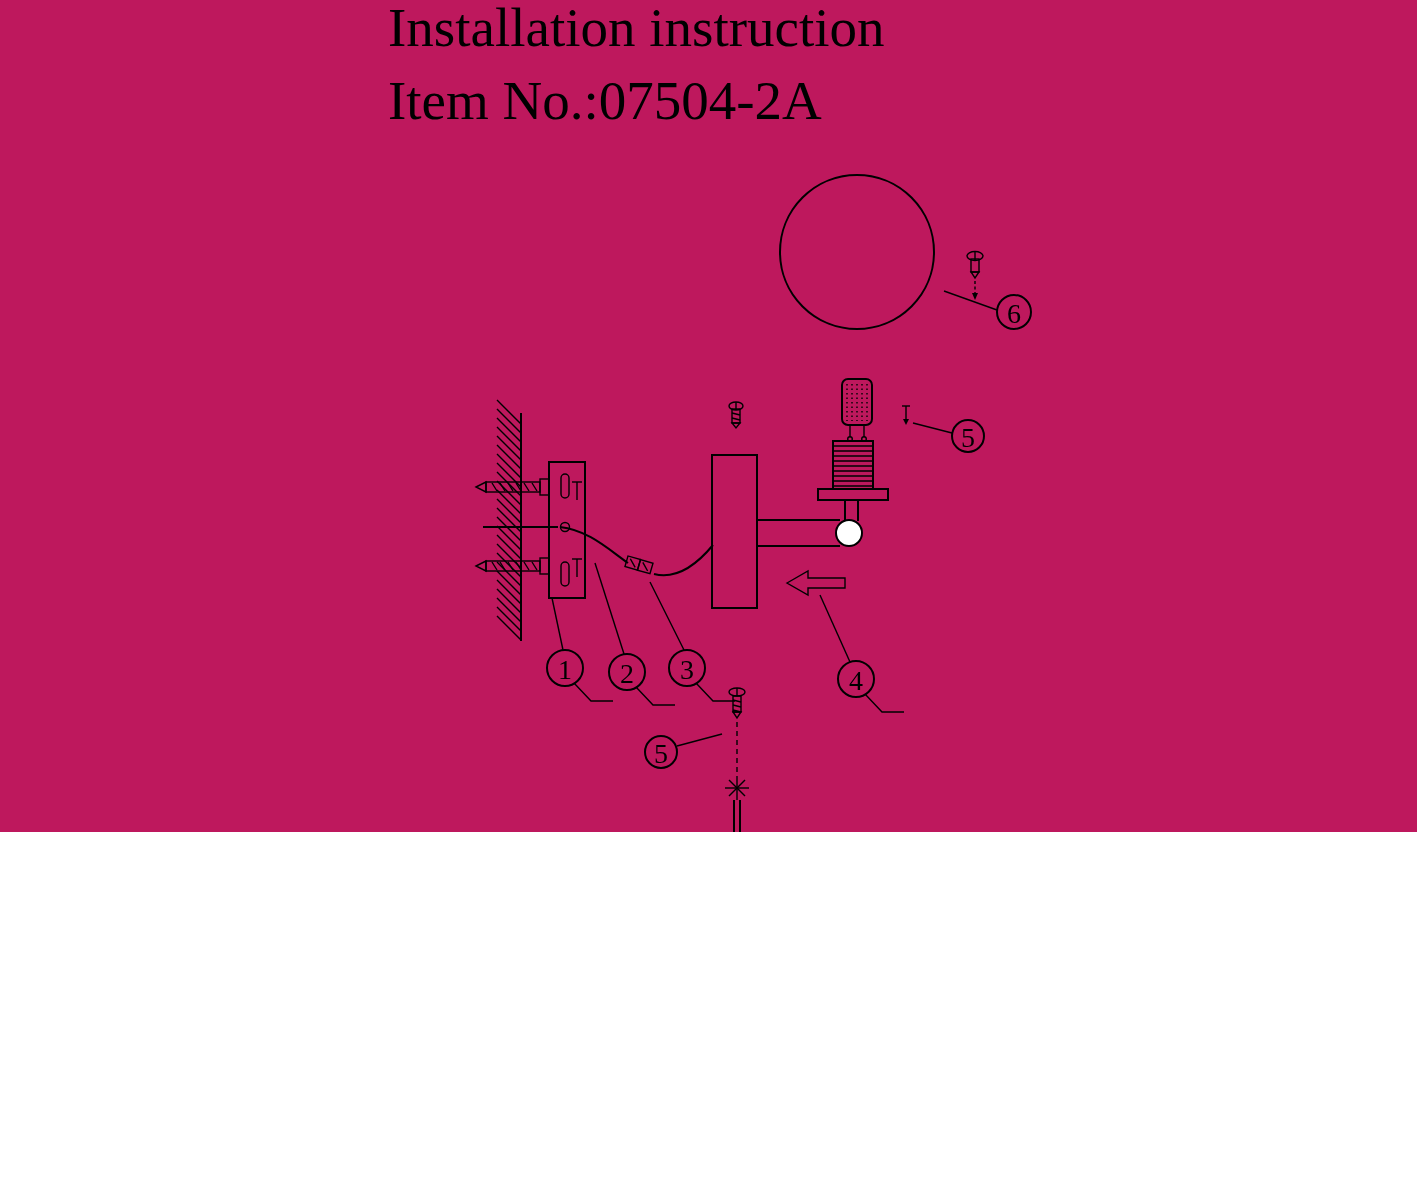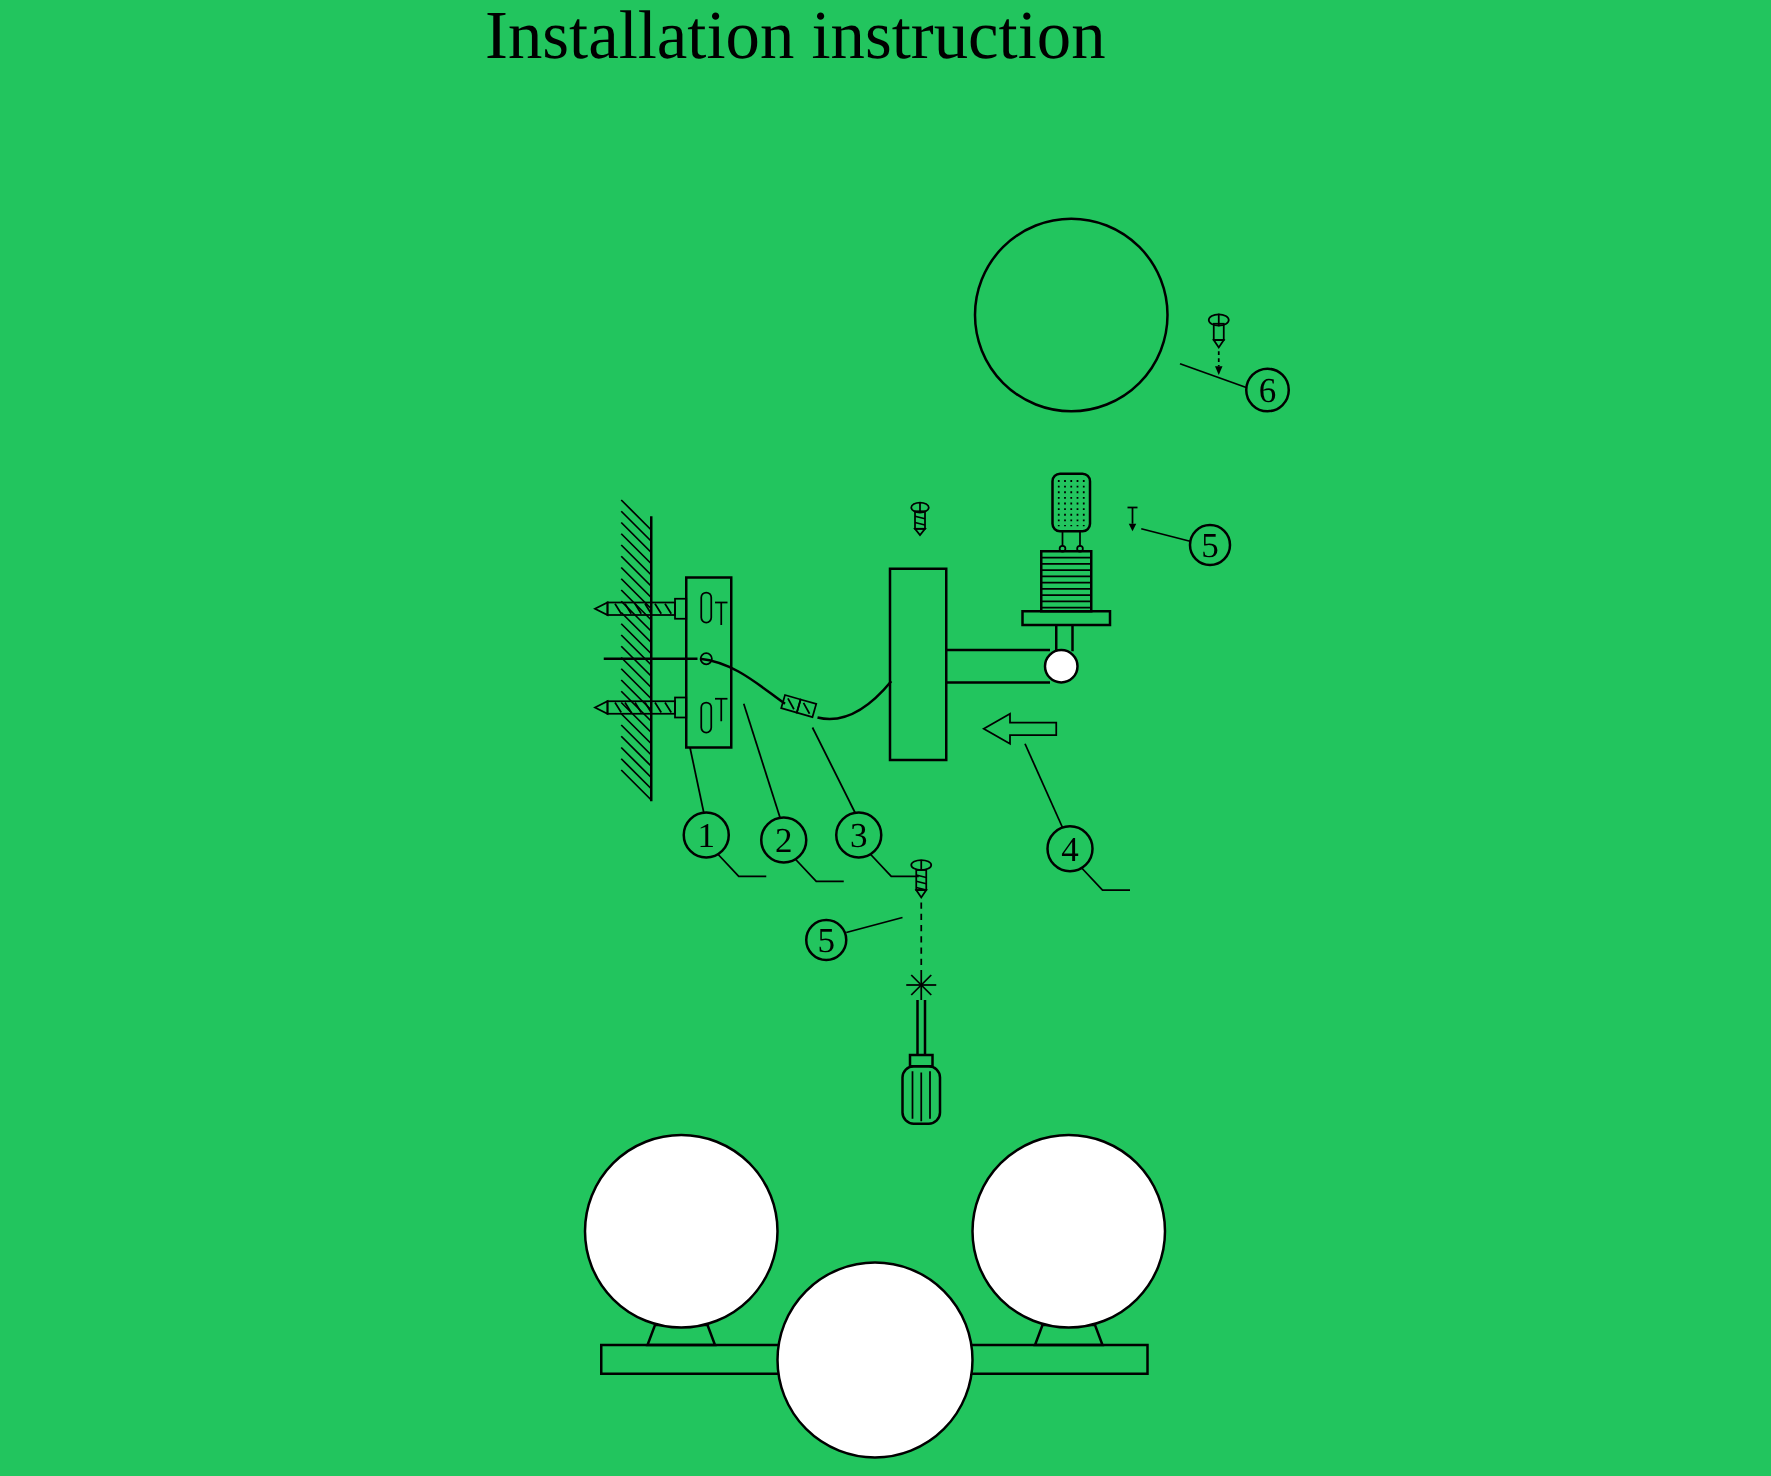--- a/index.html
+++ b/index.html
@@ -1,32 +1,33 @@
 <!DOCTYPE html>
 <html><head>
 <meta charset="utf-8">
 <style>
   html,body{margin:0;padding:0;background:#ffffff;}
-  .canvas{position:relative;width:1417px;height:1181px;background:#22c55e;overflow:hidden;
+  .canvas{position:relative;width:1417px;height:832px;background:#be185d;overflow:hidden;
           font-family:"Liberation Serif",serif;}
   .title-block{position:absolute;left:388px;top:-8px;color:#000;font-size:55px;line-height:1.32;
                font-family:"Liberation Serif",serif;white-space:nowrap;}
   svg{position:absolute;left:0;top:0;}
   .ln{stroke:#000;fill:none;stroke-width:2;}
   .ln1{stroke:#000;fill:none;stroke-width:1.4;}
   .fillw{fill:#ffffff;stroke:#000;stroke-width:2;}
   .callout-num{font-family:"Liberation Serif",serif;font-size:28px;fill:#000;stroke:none;}
 </style>
 </head>
 <body>
 
 <div class="canvas">
 
   <div class="title-block">
     <div>Installation instruction</div>
+    <div>Item No.:07504-2A</div>
   </div>
 
   <svg width="1417" height="1181" viewBox="0 0 1417 1181">
 
     <g>
       <circle class="ln" cx="857" cy="252" r="77"></circle>
     </g>
 
     <g>
       <ellipse class="ln1" cx="975" cy="256" rx="8" ry="4.5"></ellipse>

